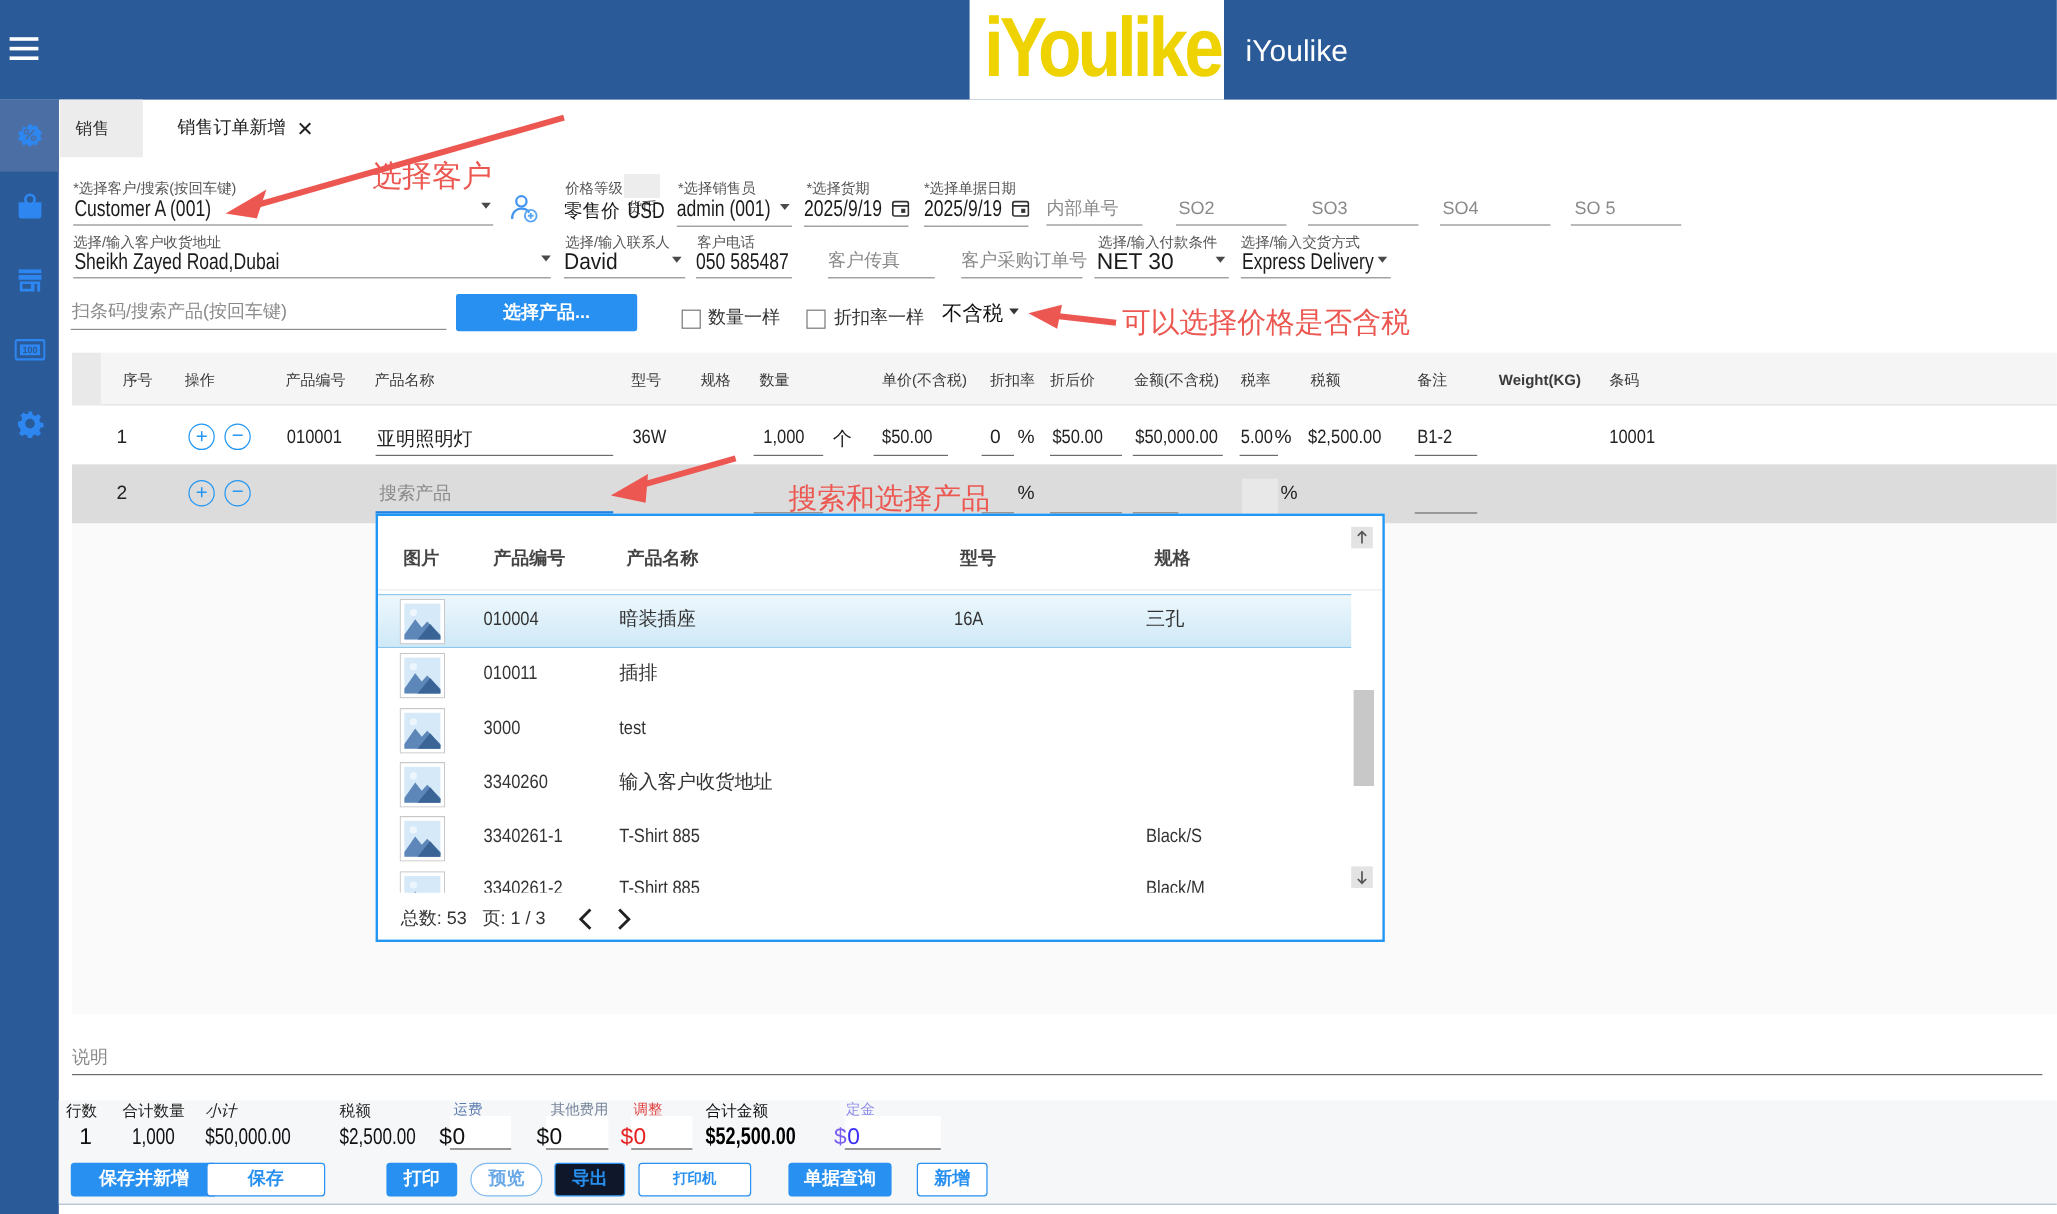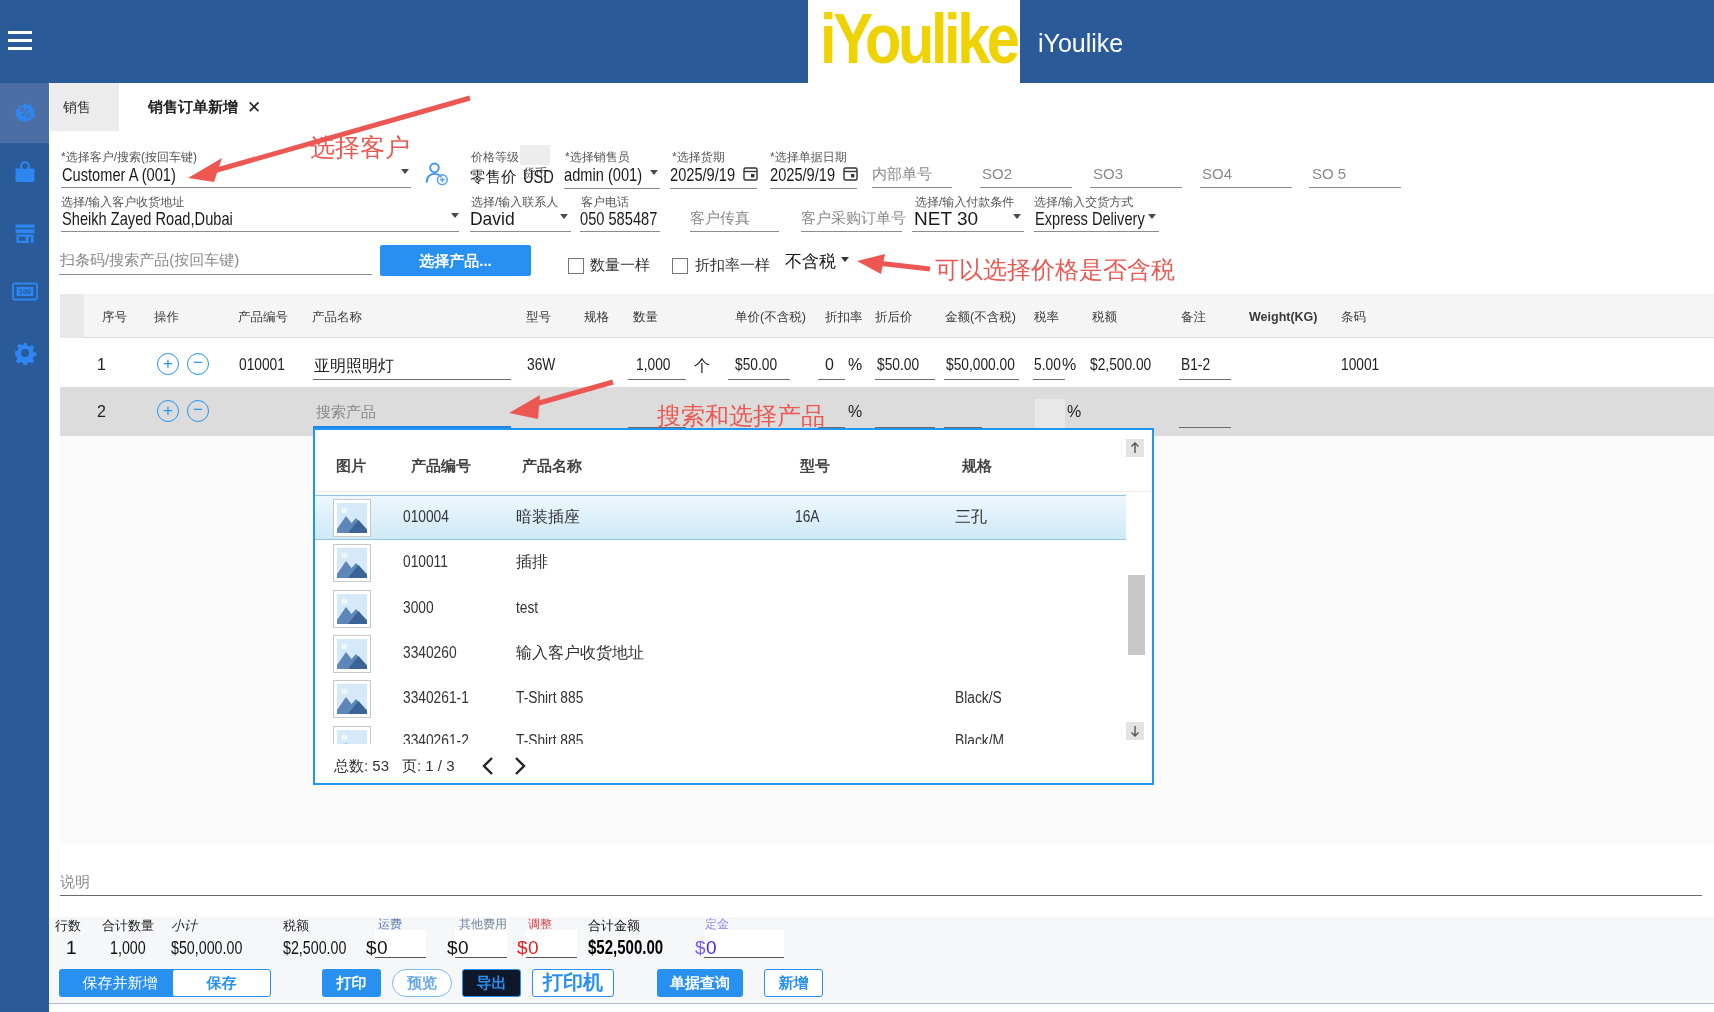--- a/index.html
+++ b/index.html
@@ -67,21 +67,21 @@
   </svg>
 
   <svg class="abs" style="left:13px;top:341px;" width="24" height="24" viewBox="0 0 24 24">
     <path fill="#2e86f0" d="M10.3 2h3.4l.5 2.6 2.4 1 2.2-1.5 2.4 2.4-1.5 2.2 1 2.4 2.6.5v3.4l-2.6.5-1 2.4 1.5 2.2-2.4 2.4-2.2-1.5-2.4 1-.5 2.6h-3.4l-.5-2.6-2.4-1-2.2 1.5-2.4-2.4 1.5-2.2-1-2.4L2 13.7v-3.4l2.6-.5 1-2.4L4.1 5.2l2.4-2.4 2.2 1.5 2.4-1z"></path>
     <circle cx="12" cy="12" r="4" fill="#2a5a98"></circle>
   </svg>
 </div>
 
 <div class="abs" style="left:50px;top:83px;width:69px;height:48px;background:#ececec;"></div>
 <div class="abs" style="left:63px;top:99px;font-size:14px;color:#333;">销售</div>
-<div class="abs" style="left:148px;top:98px;font-size:15px;color:#222;font-weight:bold;">销售订单新增</div>
+<div class="abs" style="left:148px;top:98px;font-size:15px;color:#222;font-weight:normal;">销售订单新增</div>
 <div class="abs" style="left:247px;top:97px;font-size:17px;color:#222;">✕</div>
 
 <div class="lbl" style="left:61px;top:150px;">*选择客户/搜索(按回车键)</div>
 <div class="val sx77" style="left:62px;top:164px;">Customer A (001)</div>
 <div class="caret" style="left:401px;top:169px;"></div>
 <div class="ul" style="left:61px;top:187px;width:350px;"></div>
 <svg class="abs" style="left:424px;top:161px;" width="26" height="26" viewBox="0 0 26 26">
   <circle cx="10.5" cy="6.8" r="4.3" fill="none" stroke="#4494f2" stroke-width="1.9"></circle>
   <path d="M2.8 21.5c-0.3-5.8 3.5-8.6 7.7-8.6 2.8 0 5.2 1.2 6.6 3.2" fill="none" stroke="#4494f2" stroke-width="1.9"></path>
   <circle cx="18.3" cy="18.8" r="4.9" fill="none" stroke="#5aa7f5" stroke-width="1.6"></circle>
@@ -369,21 +369,21 @@
   <div class="abs" style="left:458px;top:936px;font-size:19px;color:#111;">0</div>
   <div class="abs" style="left:526px;top:930px;width:51px;height:28px;background:#fff;border-bottom:1.5px solid #555;"></div>
   <div class="abs" style="left:517px;top:936px;font-size:19px;color:#e42222;">$</div>
   <div class="abs" style="left:528px;top:936px;font-size:19px;color:#e42222;">0</div>
   <div class="abs sx75" style="left:588px;top:935px;font-size:20px;color:#000;font-weight:bold;">$52,500.00</div>
   <div class="abs" style="left:704px;top:930px;width:80px;height:28px;background:#fff;border-bottom:1.5px solid #555;"></div>
   <div class="abs" style="left:695px;top:936px;font-size:19px;color:#7a5cf0;">$</div>
   <div class="abs" style="left:706px;top:936px;font-size:19px;color:#3a2df5;">0</div>
 </div>
 <div id="buttons">
-  <div class="abs" style="left:59px;top:969px;width:122px;height:28px;background:#2790f0;border-radius:3px;color:#fff;font-size:15px;font-weight:normal;text-align:center;line-height:28px;">保存并新增</div>
+  <div class="abs" style="left:59px;top:969px;width:122px;height:28px;background:#2790f0;border-radius:3px;color:#fff;font-size:15px;font-weight:bold;text-align:center;line-height:28px;">保存并新增</div>
   <div class="abs" style="left:172px;top:969px;width:99px;height:28px;background:#fff;border:1.5px solid #2790f0;border-radius:3px;color:#2790f0;font-size:15px;font-weight:bold;text-align:center;line-height:25px;">保存</div>
   <div class="abs" style="left:322px;top:969px;width:59px;height:28px;background:#2790f0;border-radius:3px;color:#fff;font-size:15px;font-weight:bold;text-align:center;line-height:28px;">打印</div>
   <div class="abs" style="left:392px;top:969px;width:60px;height:28px;background:#fff;border:1.5px solid #7db9f0;border-radius:14px;color:#6aa9e8;font-size:15px;font-weight:bold;text-align:center;line-height:25px;">预览</div>
   <div class="abs" style="left:462px;top:969px;width:59px;height:28px;background:#0f172a;border:1.5px solid #2790f0;border-radius:3px;color:#2790f0;font-size:15px;font-weight:bold;text-align:center;line-height:25px;">导出</div>
-  <div class="abs" style="left:532px;top:969px;width:82px;height:28px;background:#fff;border:1.5px solid #2790f0;border-radius:3px;color:#2790f0;font-size:20px;font-weight:bold;text-align:center;line-height:25px;">打印机</div>
+  <div class="abs" style="left:532px;top:969px;width:94px;height:28px;background:#fff;border:1.5px solid #2790f0;border-radius:3px;color:#2790f0;font-size:12px;font-weight:bold;text-align:center;line-height:25px;">打印机</div>
   <div class="abs" style="left:657px;top:969px;width:86px;height:28px;background:#2790f0;border-radius:3px;color:#fff;font-size:15px;font-weight:bold;text-align:center;line-height:28px;">单据查询</div>
   <div class="abs" style="left:764px;top:969px;width:59px;height:28px;background:#fff;border:1.5px solid #2790f0;border-radius:3px;color:#2790f0;font-size:15px;font-weight:bold;text-align:center;line-height:25px;">新增</div>
 </div>
 
 </body></html>

